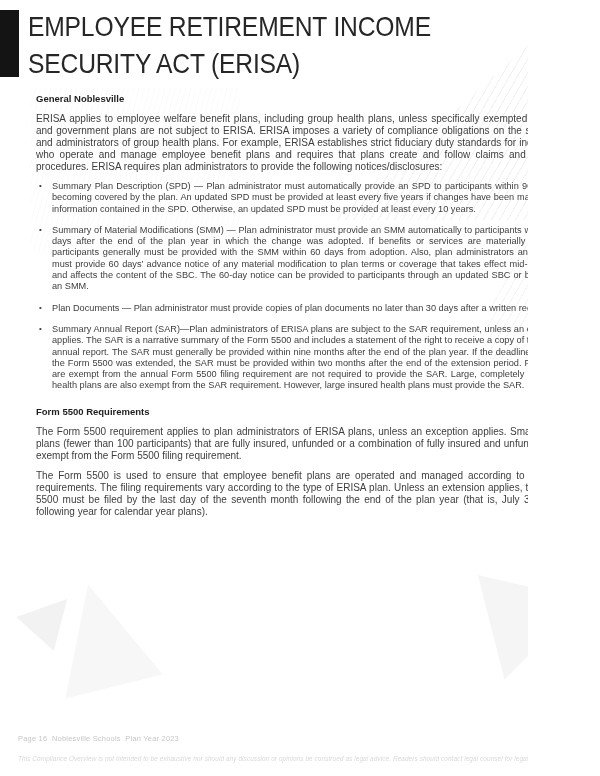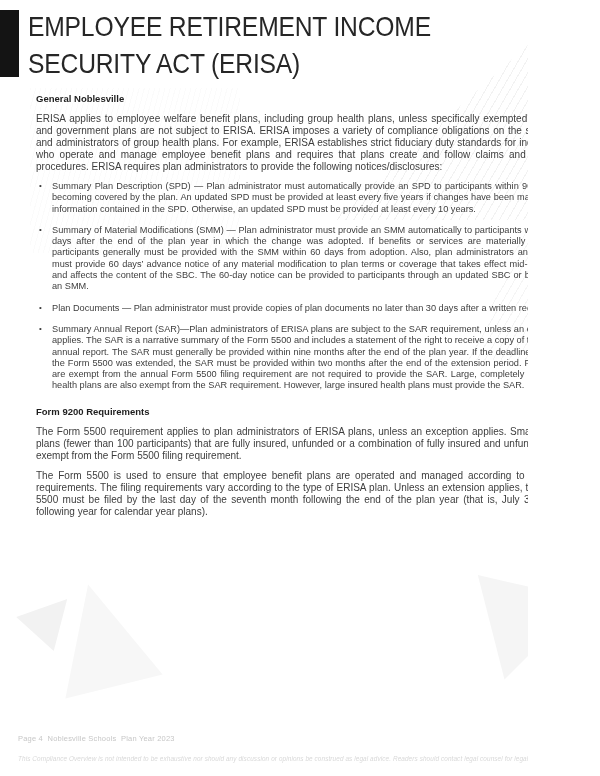--- a/index.html
+++ b/index.html
@@ -95,23 +95,23 @@
       <li>
         <span class="dot">•</span>
         <span>Plan Documents — Plan administrator must provide copies of plan documents no later than 30 days after a written request.</span>
       </li>
       <li>
         <span class="dot">•</span>
         <span>Summary Annual Report (SAR)—Plan administrators of ERISA plans are subject to the SAR requirement, unless an exception applies. The SAR is a narrative summary of the Form 5500 and includes a statement of the right to receive a copy of the plan’s annual report. The SAR must generally be provided within nine months after the end of the plan year. If the deadline for filing the Form 5500 was extended, the SAR must be provided within two months after the end of the extension period. Plans that are exempt from the annual Form 5500 filing requirement are not required to provide the SAR. Large, completely unfunded health plans are also exempt from the SAR requirement. However, large insured health plans must provide the SAR.</span>
       </li>
     </ul>
 
-    <h2 class="spaced">Form 9200 Requirements</h2>
+    <h2 class="spaced">Form 5500 Requirements</h2>
 
     <p>The Form 5500 requirement applies to plan administrators of ERISA plans, unless an exception applies. Small health plans (fewer than 100 participants) that are fully insured, unfunded or a combination of fully insured and unfunded, are exempt from the Form 5500 filing requirement.</p>
     <p>The Form 5500 is used to ensure that employee benefit plans are operated and managed according to ERISA’s requirements. The filing requirements vary according to the type of ERISA plan. Unless an extension applies, the Form 5500 must be filed by the last day of the seventh month following the end of the plan year (that is, July 31 of the following year for calendar year plans).</p>
 
   </div>
 
-  <div class="footer-page-info">Page 4  Noblesville Schools  Plan Year 2023</div>
+  <div class="footer-page-info">Page 16  Noblesville Schools  Plan Year 2023</div>
   <div class="footer-disclaimer">This Compliance Overview is not intended to be exhaustive nor should any discussion or opinions be construed as legal advice. Readers should contact legal counsel for legal advice.</div>
 
 </div>
 
 </body></html>

